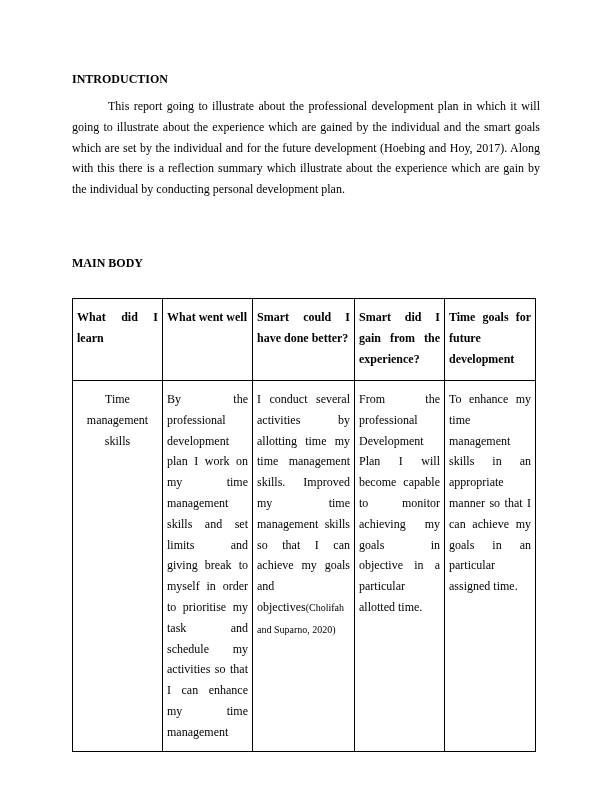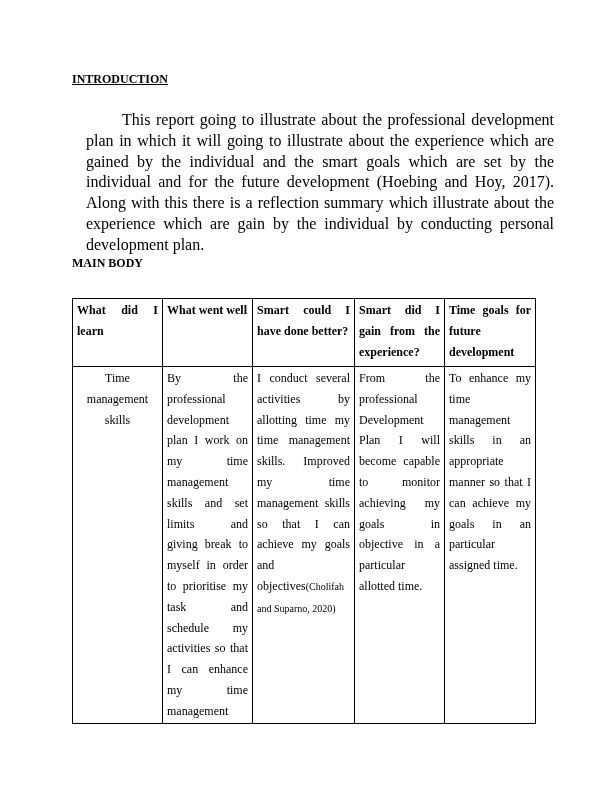--- a/index.html
+++ b/index.html
@@ -1,32 +1,32 @@
 <!DOCTYPE html>
 <html><head>
 <meta charset="utf-8">
 <style>
   html, body { margin: 0; padding: 0; background: #ffffff; }
   body { width: 612px; height: 792px; position: relative; overflow: hidden;
          font-family: "Liberation Serif", serif; color: #000; }
   .heading { position: absolute; left: 72px; font-weight: bold; font-size: 12px; }
-  .para { position: absolute; left: 72px; width: 468px; top: 96px; font-size: 16px;
-          line-height: 20.8px; text-align: justify; text-indent: 36px; margin: 14px; }
+  .para { position: absolute; left: 72px; width: 468px; top: 96px; font-size: 12px;
+          line-height: 20.8px; text-align: justify; text-indent: 36px; margin: 0; }
   table { position: absolute; left: 72px; top: 298px; width: 463px; border-collapse: collapse;
           table-layout: fixed; font-size: 12px; }
-  td, th { border: 1.3px solid #000; vertical-align: top; padding: 1px 4px; line-height: 20.8px;
+  td, th { border: 1.3px solid #000; vertical-align: top; padding: 8px 4px; line-height: 20.8px;
            text-align: justify; }
   th { font-weight: bold; height: 65px; }
   td { height: 342px; }
   .cite { font-size: 10px; }
 </style>
 </head>
 <body>
 
-<div class="heading" style="top:72px;text-decoration:underline;">INTRODUCTION</div>
+<div class="heading" style="top:72px;">INTRODUCTION</div>
 <p class="para">This report going to illustrate about the professional development plan in which it will going to illustrate about the experience which are gained by the individual and the smart goals which are set by the individual and for the future development (Hoebing and Hoy, 2017). Along with this there is a reflection summary which illustrate about the experience which are gain by the individual by conducting personal development plan.</p>
 
 <div class="heading" style="top:256px;">MAIN BODY</div>
 
 <table>
   <colgroup>
     <col style="width:90px">
       <col style="width:90px">
       <col style="width:102px">
       <col style="width:90px">

